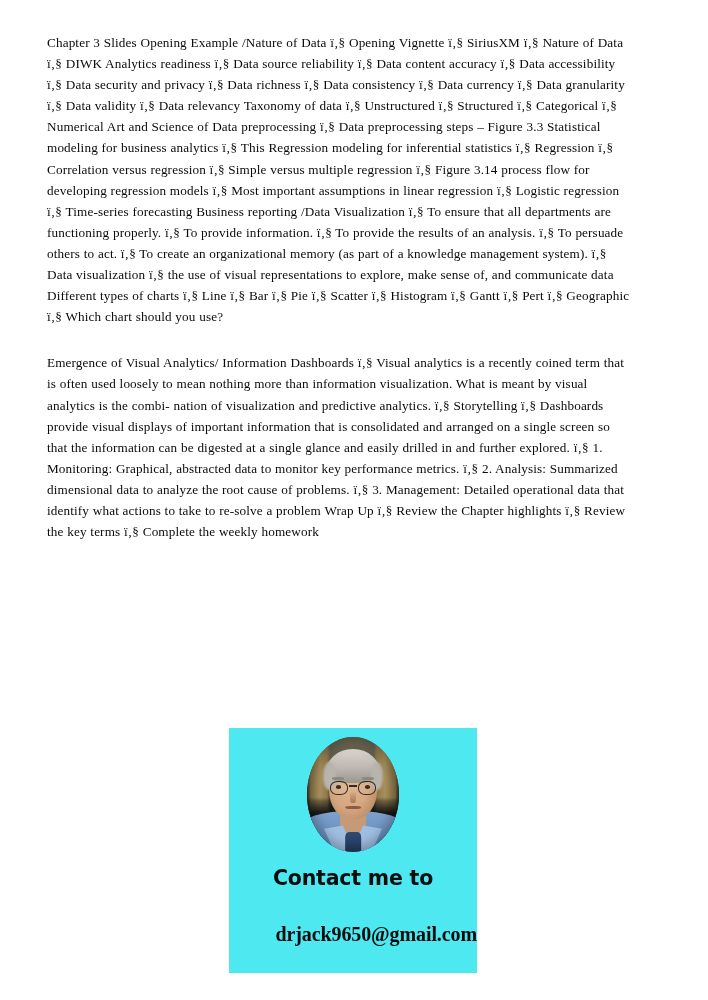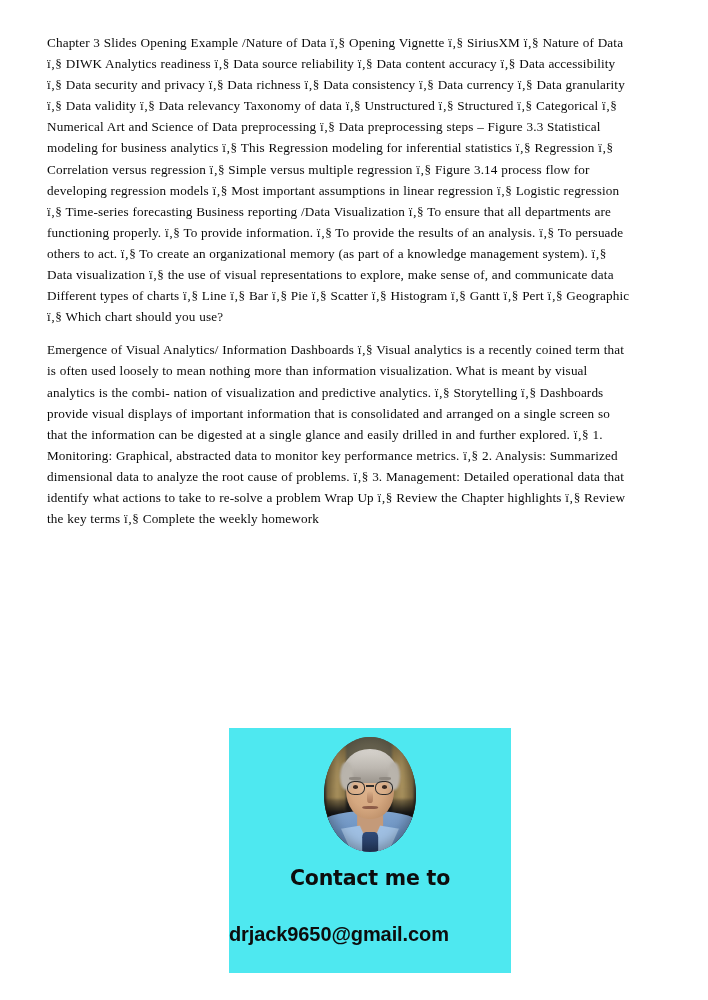--- a/index.html
+++ b/index.html
@@ -36,35 +36,34 @@
     font-size: 13.2px;
     line-height: 21.1px;
     color: #0a0a0a;
     text-align: left;
     margin: 0;
     letter-spacing: 0.01em;
     word-spacing: 0.02em;
   }
 
   .para + .para {
-    margin-top: 12px;
+    margin-top: 25px;
   }
 
   
 
   
   .contact-card {
     position: absolute;
     left: 229px;
     top: 728px;
     width: 248px;
     height: 245px;
     background: #4ee8f0;
     overflow: hidden;
-    padding-left: 34px;
   }
 
   .portrait-wrap {
     position: absolute;
     left: 50%;
     transform: translateX(-50%);
     top: 9px;
     width: 92px;
     height: 115px;
     border-radius: 50% / 50%;
@@ -217,22 +216,22 @@
     line-height: 25.5px;
     color: #0d0d0d;
     letter-spacing: -0.2px;
   }
   .card-heading .line { display: block; }
 
   .card-email {
     position: absolute;
     left: 0; right: 0;
     top: 194px;
-    text-align: left;
-    font-family: Liberation Sans, sans-serif;
+    text-align: right;
+    font-family: Liberation Serif, serif;
     font-weight: bold;
     font-size: 20px;
     line-height: 24px;
     color: #0d0d0d;
     letter-spacing: -0.1px;
   }
 </style>
 </head>
 <body>
 

